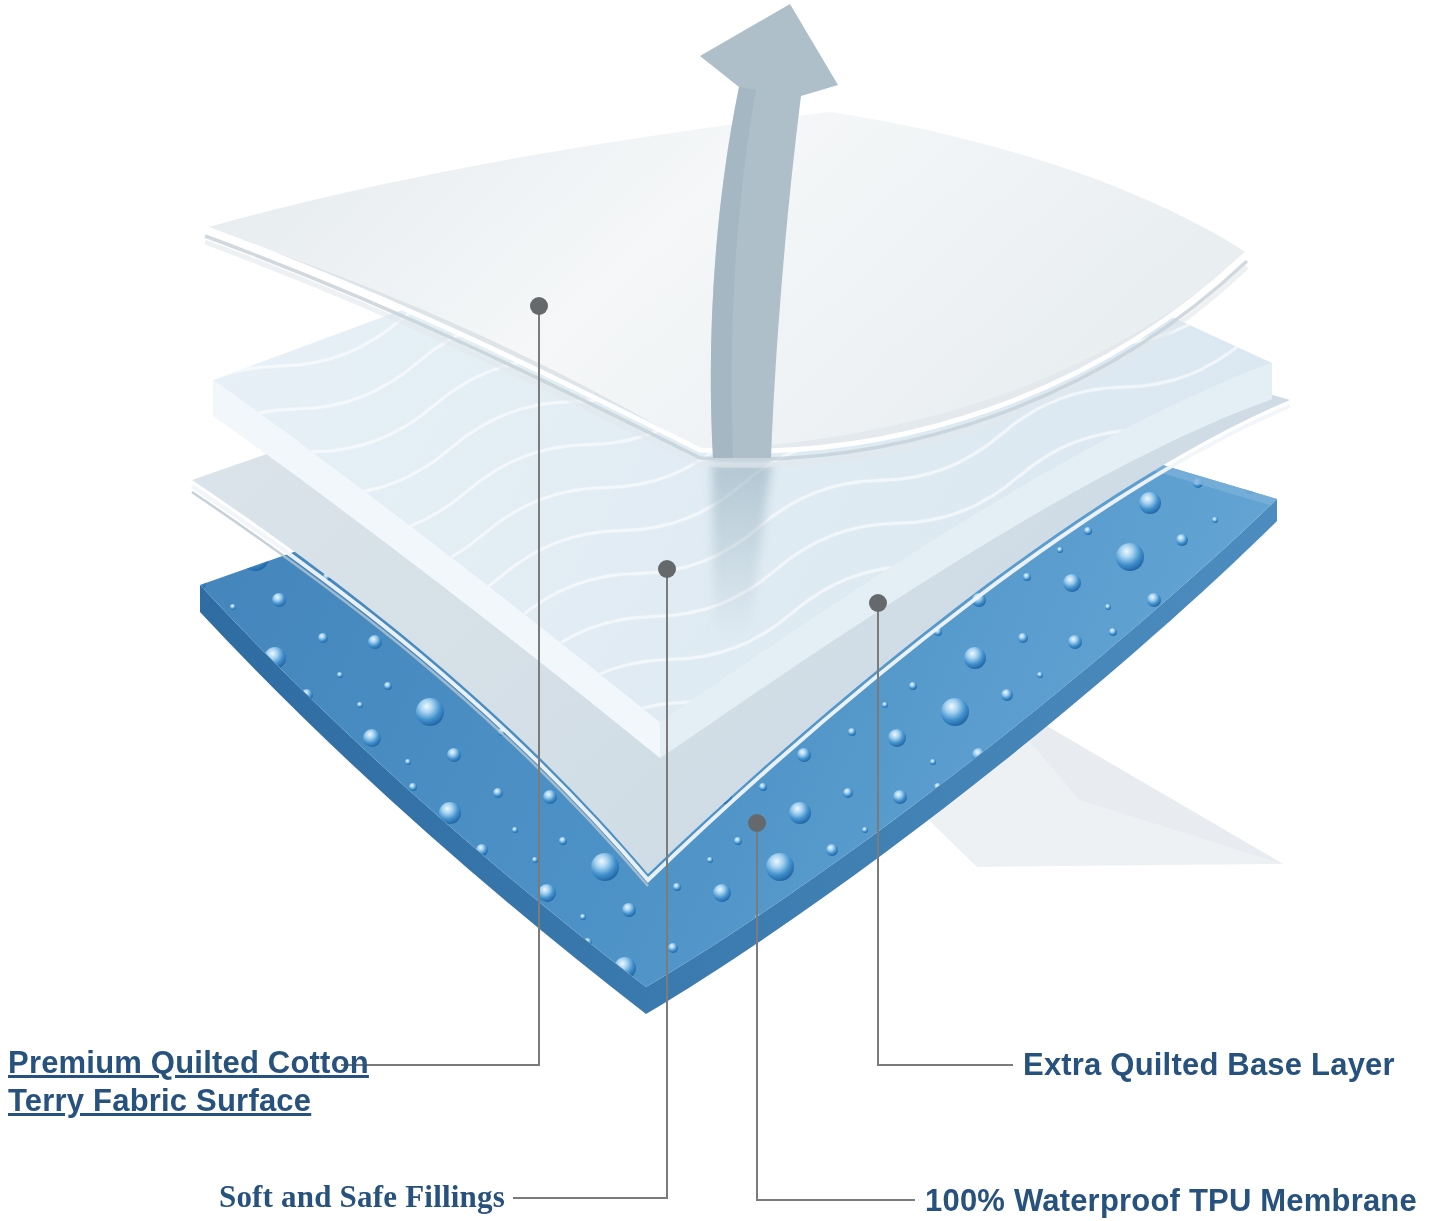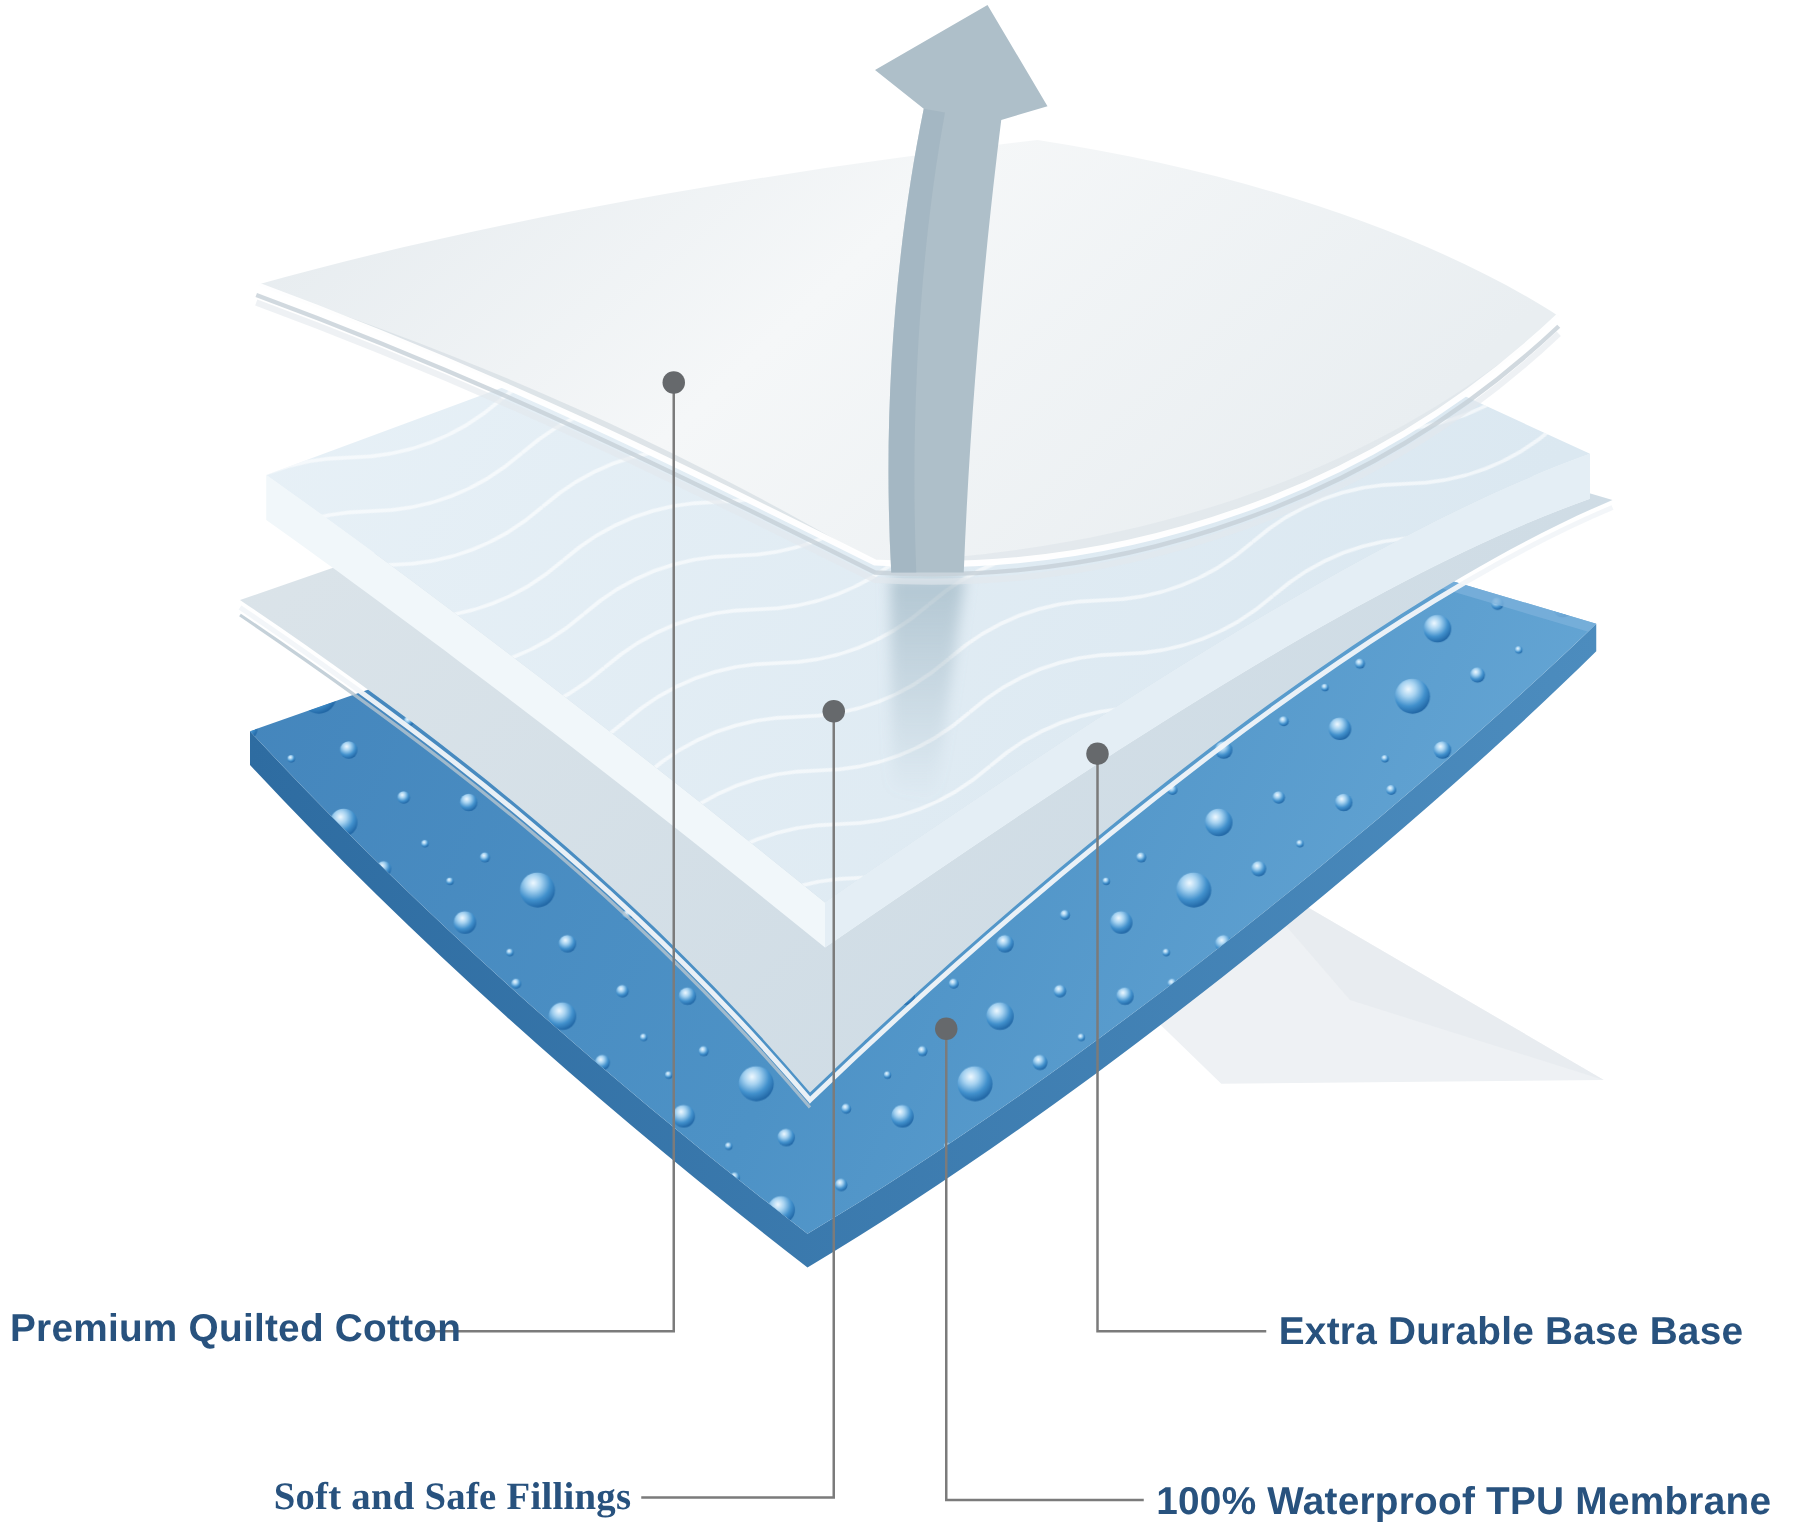--- a/index.html
+++ b/index.html
@@ -156,22 +156,23 @@
       <path d="M1013,1065 L878,1065 L878,603" stroke="#7b7b7b"></path>
     </g>
     <g fill="#66696c">
       <circle cx="539" cy="306" r="9" fill="#66696c"></circle>
       <circle cx="667" cy="569" r="9" fill="#66696c"></circle>
       <circle cx="878" cy="603" r="9" fill="#66696c"></circle>
       <circle cx="757" cy="823" r="9" fill="#66696c"></circle>
     </g>
   </svg>
 
-  <div class="callout-label" style="left:8px; top:1044px;">
+  <div class="callout-label" style="left:8px; top:1044px;text-decoration:underline;">
     <div>Premium Quilted Cotton</div>
+    <div>Terry Fabric Surface</div>
   </div>
 
   <div class="callout-label align-right" style="left:105px; top:1178px; width:400px;">Soft and Safe Fillings</div>
 
-  <div class="callout-label" style="left:1023px; top:1046px;">Extra Durable Base Base</div>
+  <div class="callout-label" style="left:1023px; top:1046px;">Extra Quilted Base Layer</div>
 
   <div class="callout-label" style="left:925px; top:1182px;">100% Waterproof TPU Membrane</div>
 </div>
 
 </body></html>

